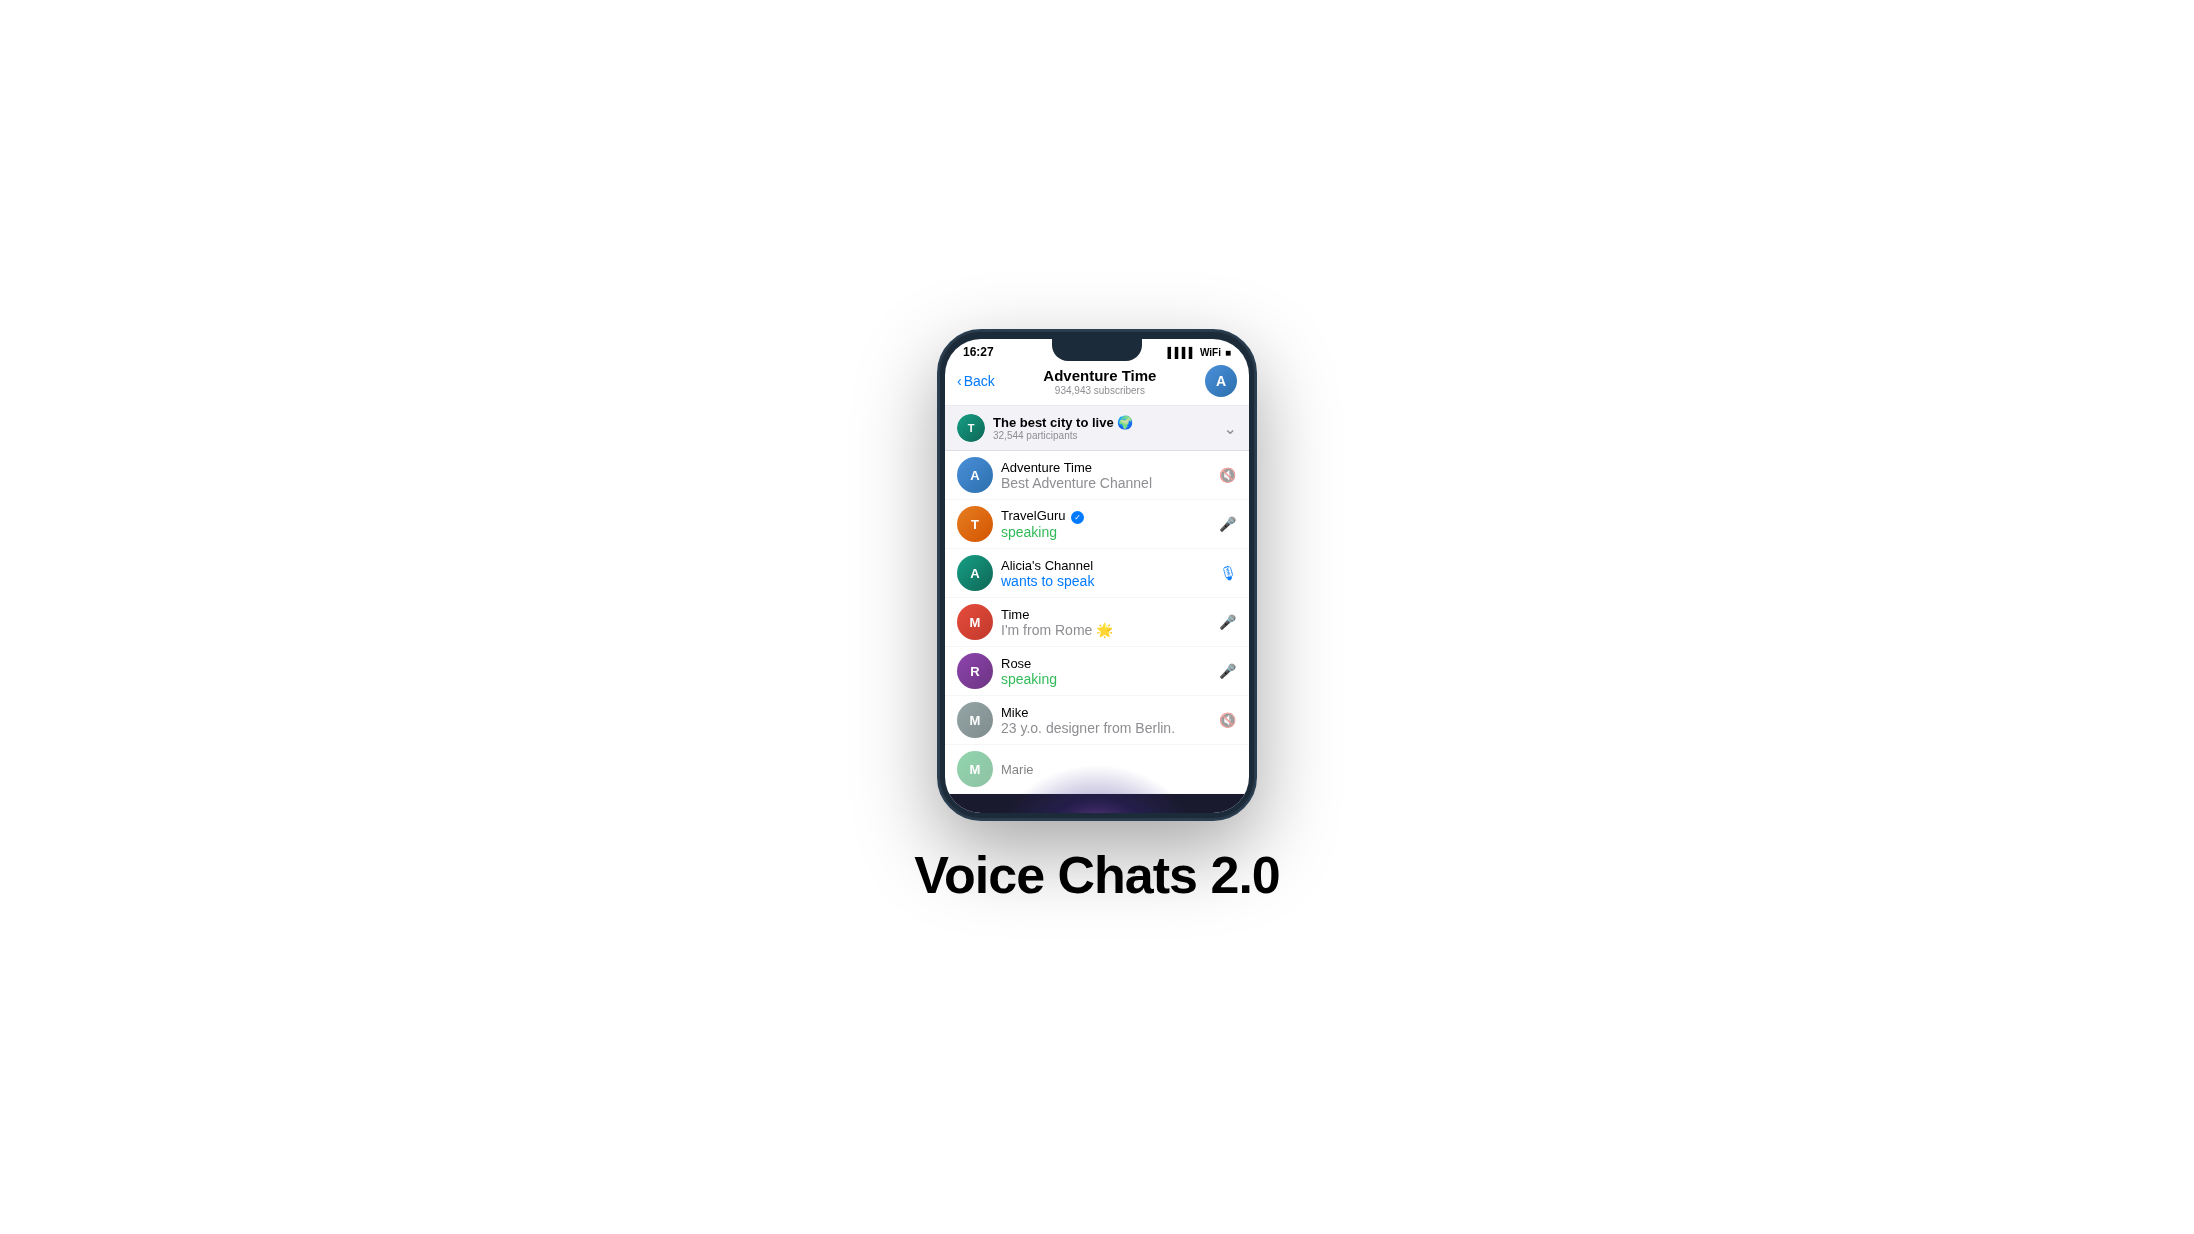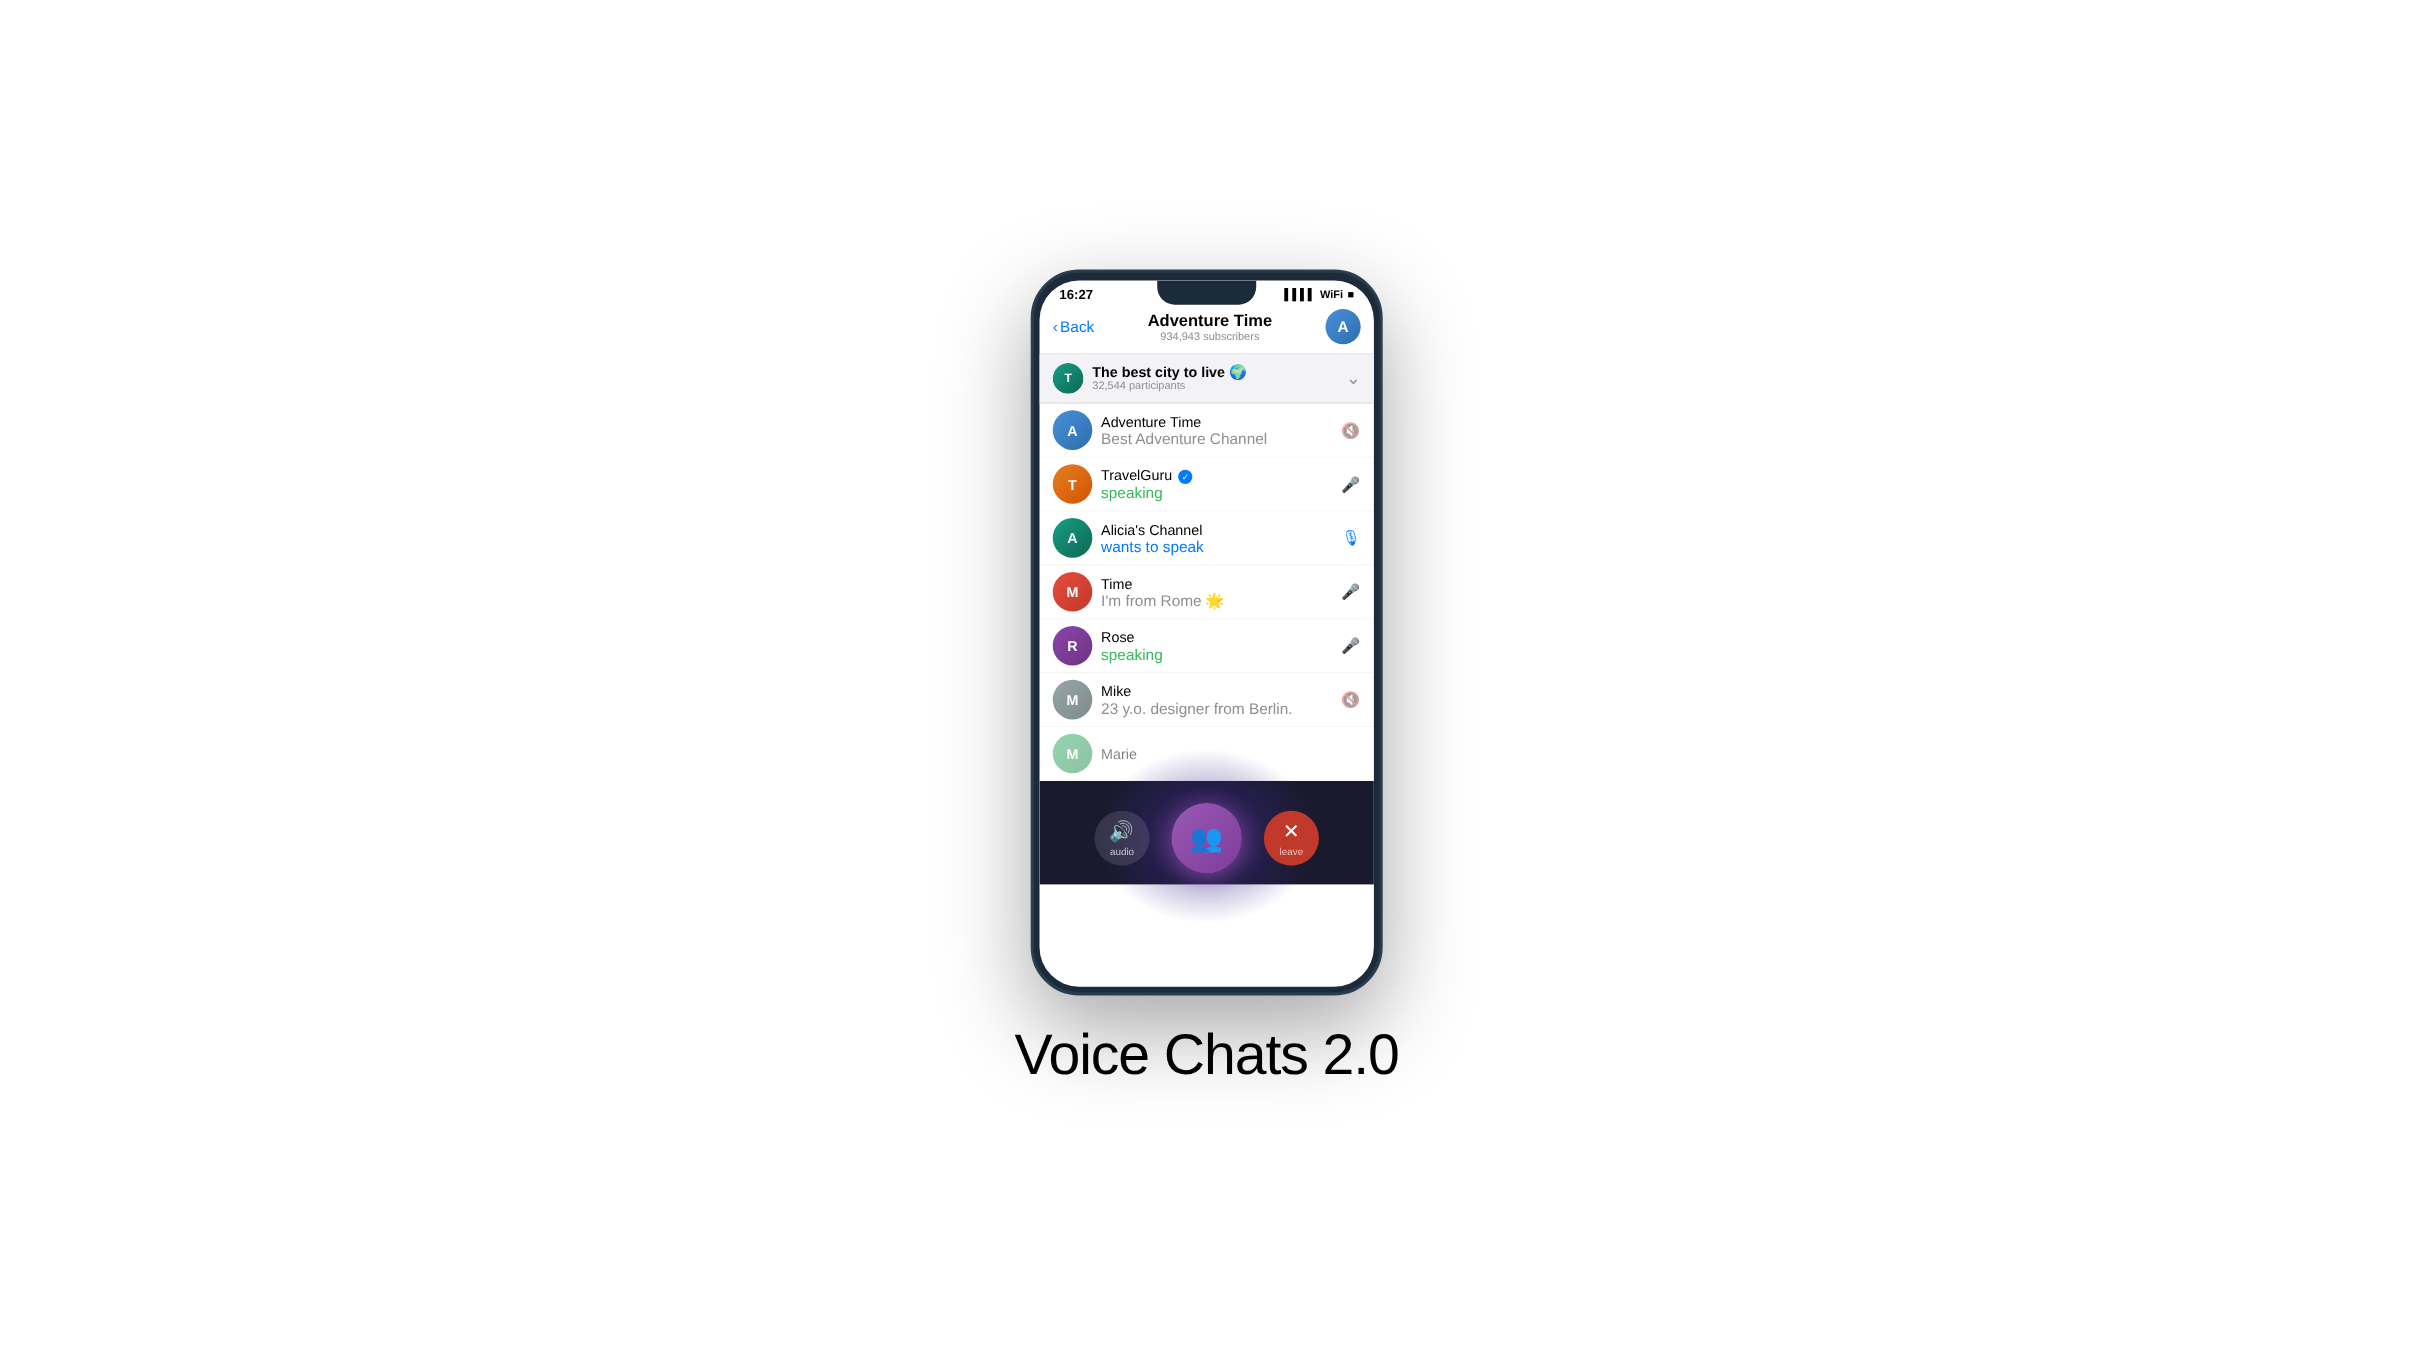--- a/index.html
+++ b/index.html
@@ -21,21 +21,21 @@
       align-items: center;
       justify-content: center;
       width: 100%;
       height: 100%;
       background: #fff;
     }
 
     .phone-container {
       position: relative;
       width: 320px;
-      height: 660px;
+      height: 492px;
     }
 
     
     .phone-frame {
       position: absolute;
       inset: 0;
       background: #1c2b3a;
       border-radius: 44px;
       border: 2px solid #2a3f52;
       box-shadow: 0 30px 80px rgba(0,0,0,0.35), inset 0 0 0 1px rgba(255,255,255,0.08);
@@ -285,21 +285,21 @@
     .ctrl-label { font-size: 9px; color: rgba(255,255,255,0.7); }
 
     
     .page-title-section {
       margin-top: 24px;
       text-align: center;
     }
 
     .page-main-title {
       font-size: 52px;
-      font-weight: 400;
+      font-weight: 700;
       color: #000;
       letter-spacing: -1px;
     }
 
     
     .av-blue { background: linear-gradient(135deg, #4a90d9, #2c6fad); }
     .av-red { background: linear-gradient(135deg, #e74c3c, #c0392b); }
     .av-green { background: linear-gradient(135deg, #27ae60, #1e8449); }
     .av-purple { background: linear-gradient(135deg, #8e44ad, #6c3483); }
     .av-orange { background: linear-gradient(135deg, #e67e22, #d35400); }

